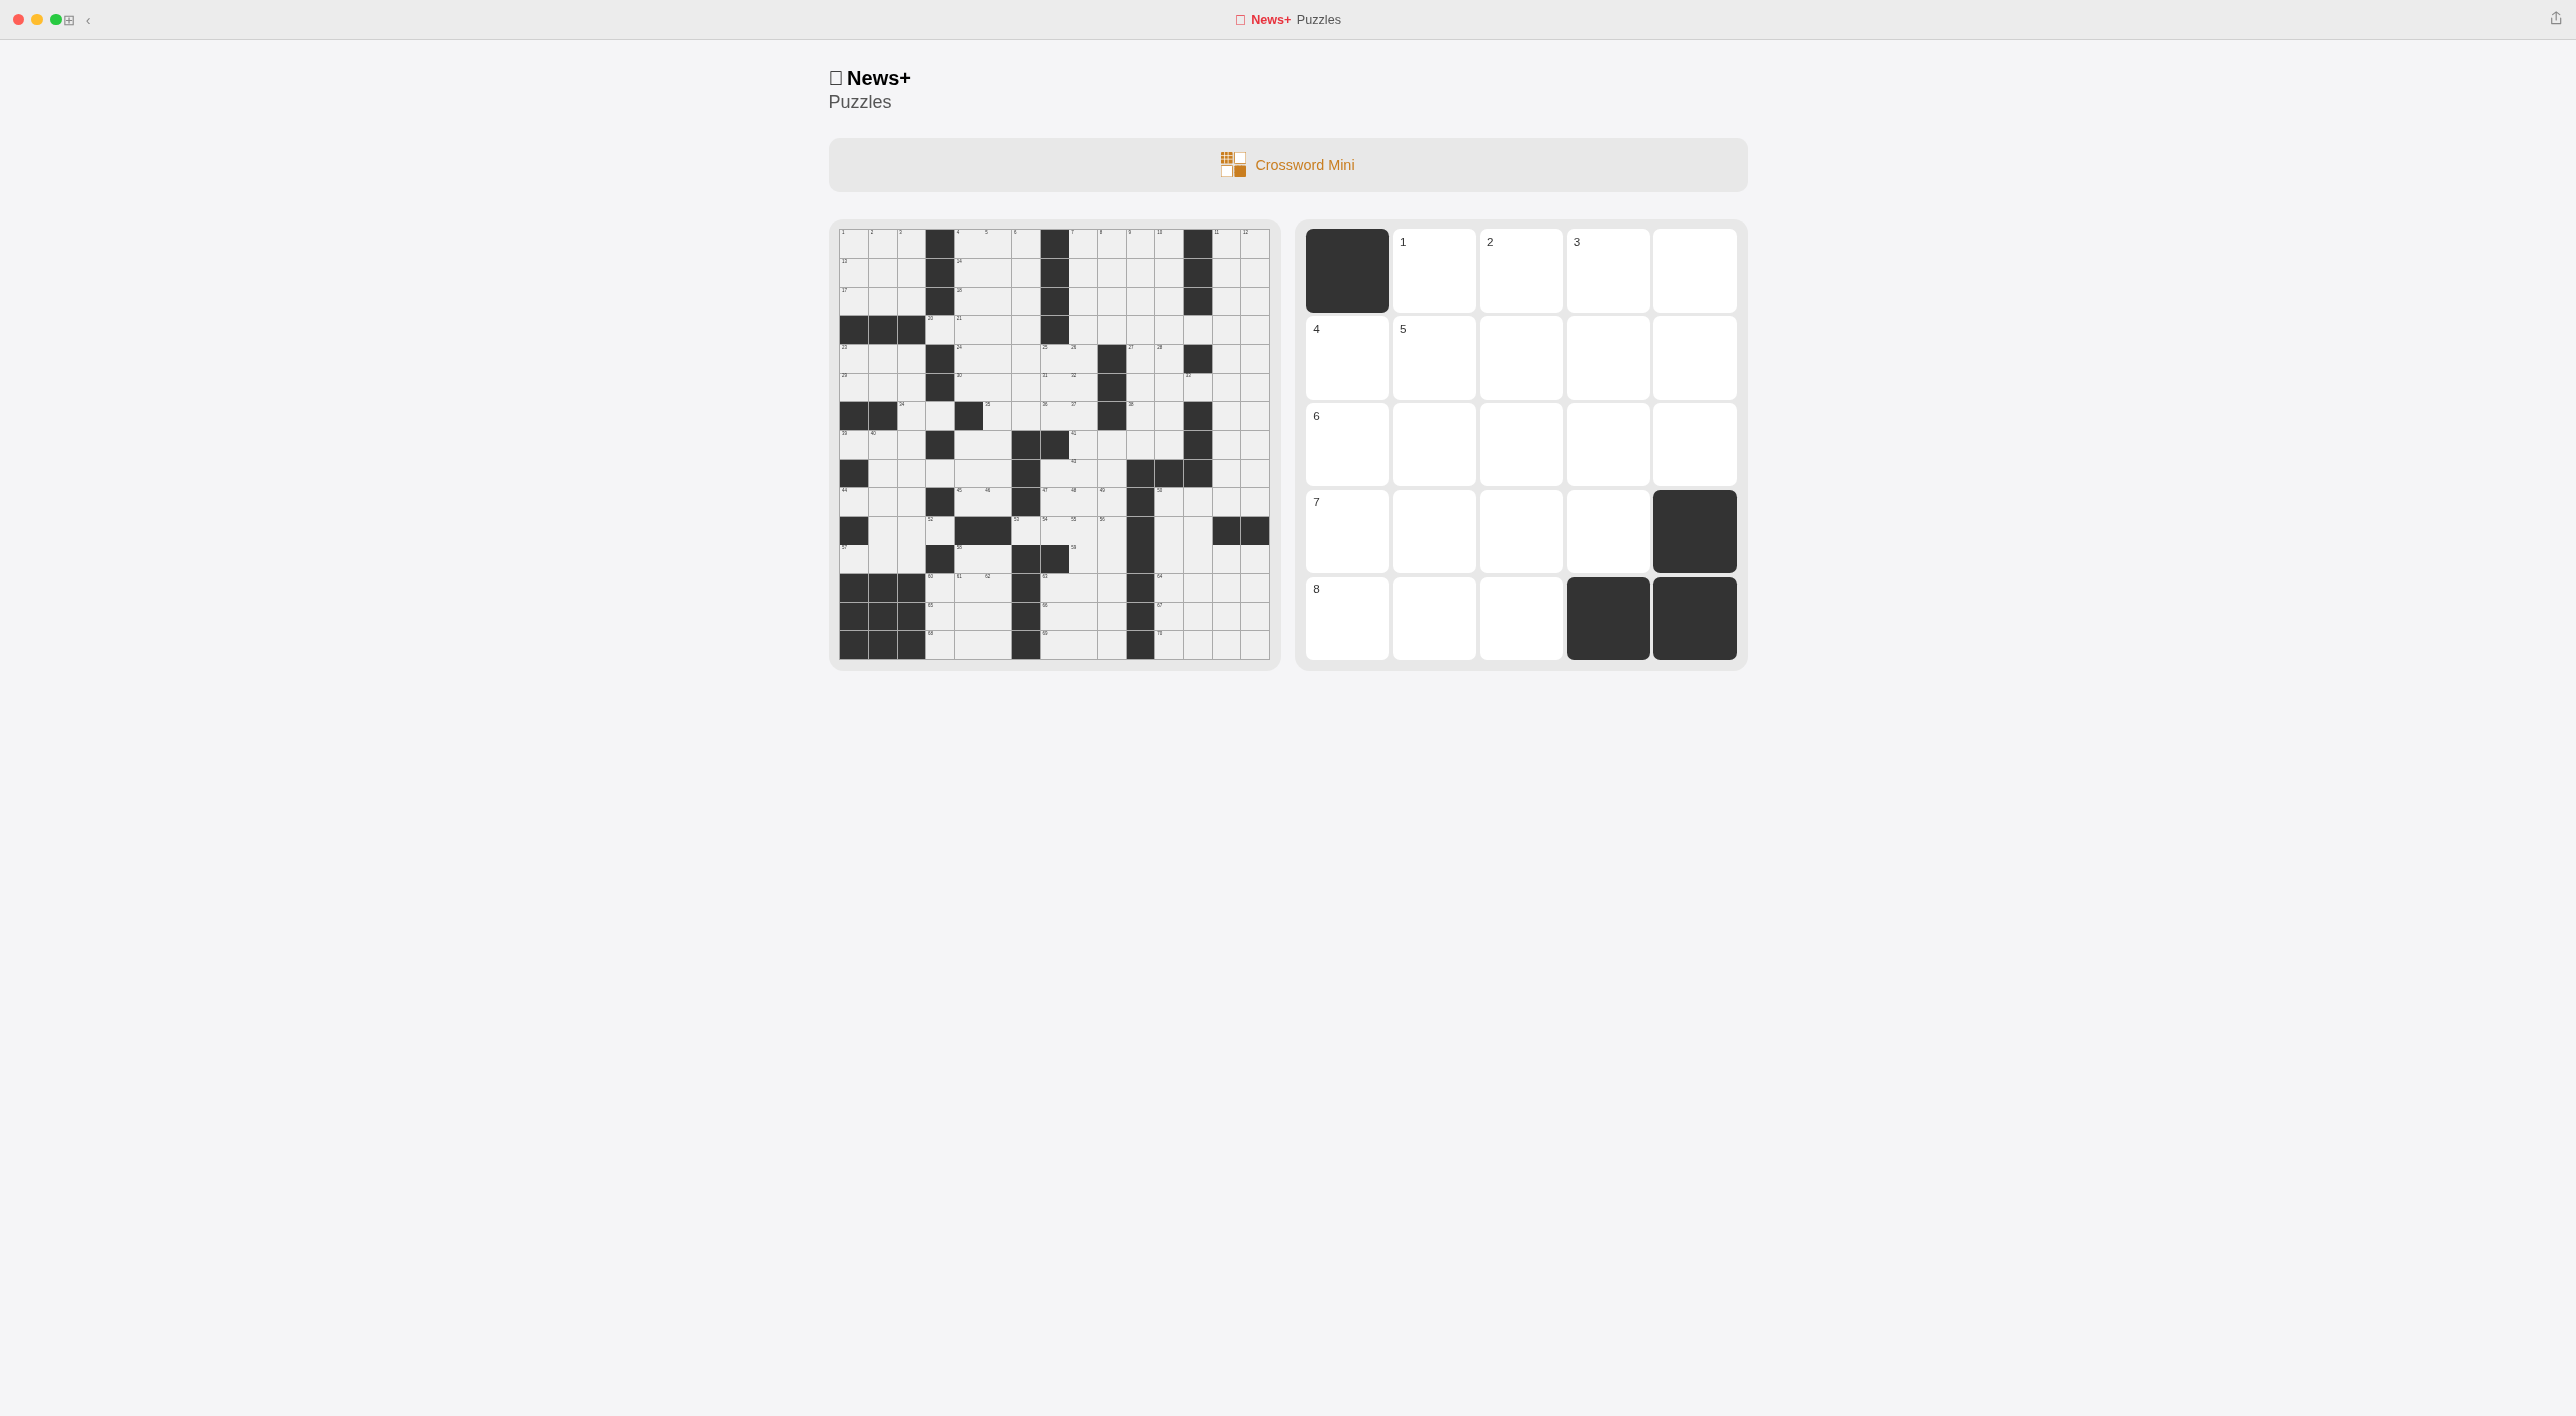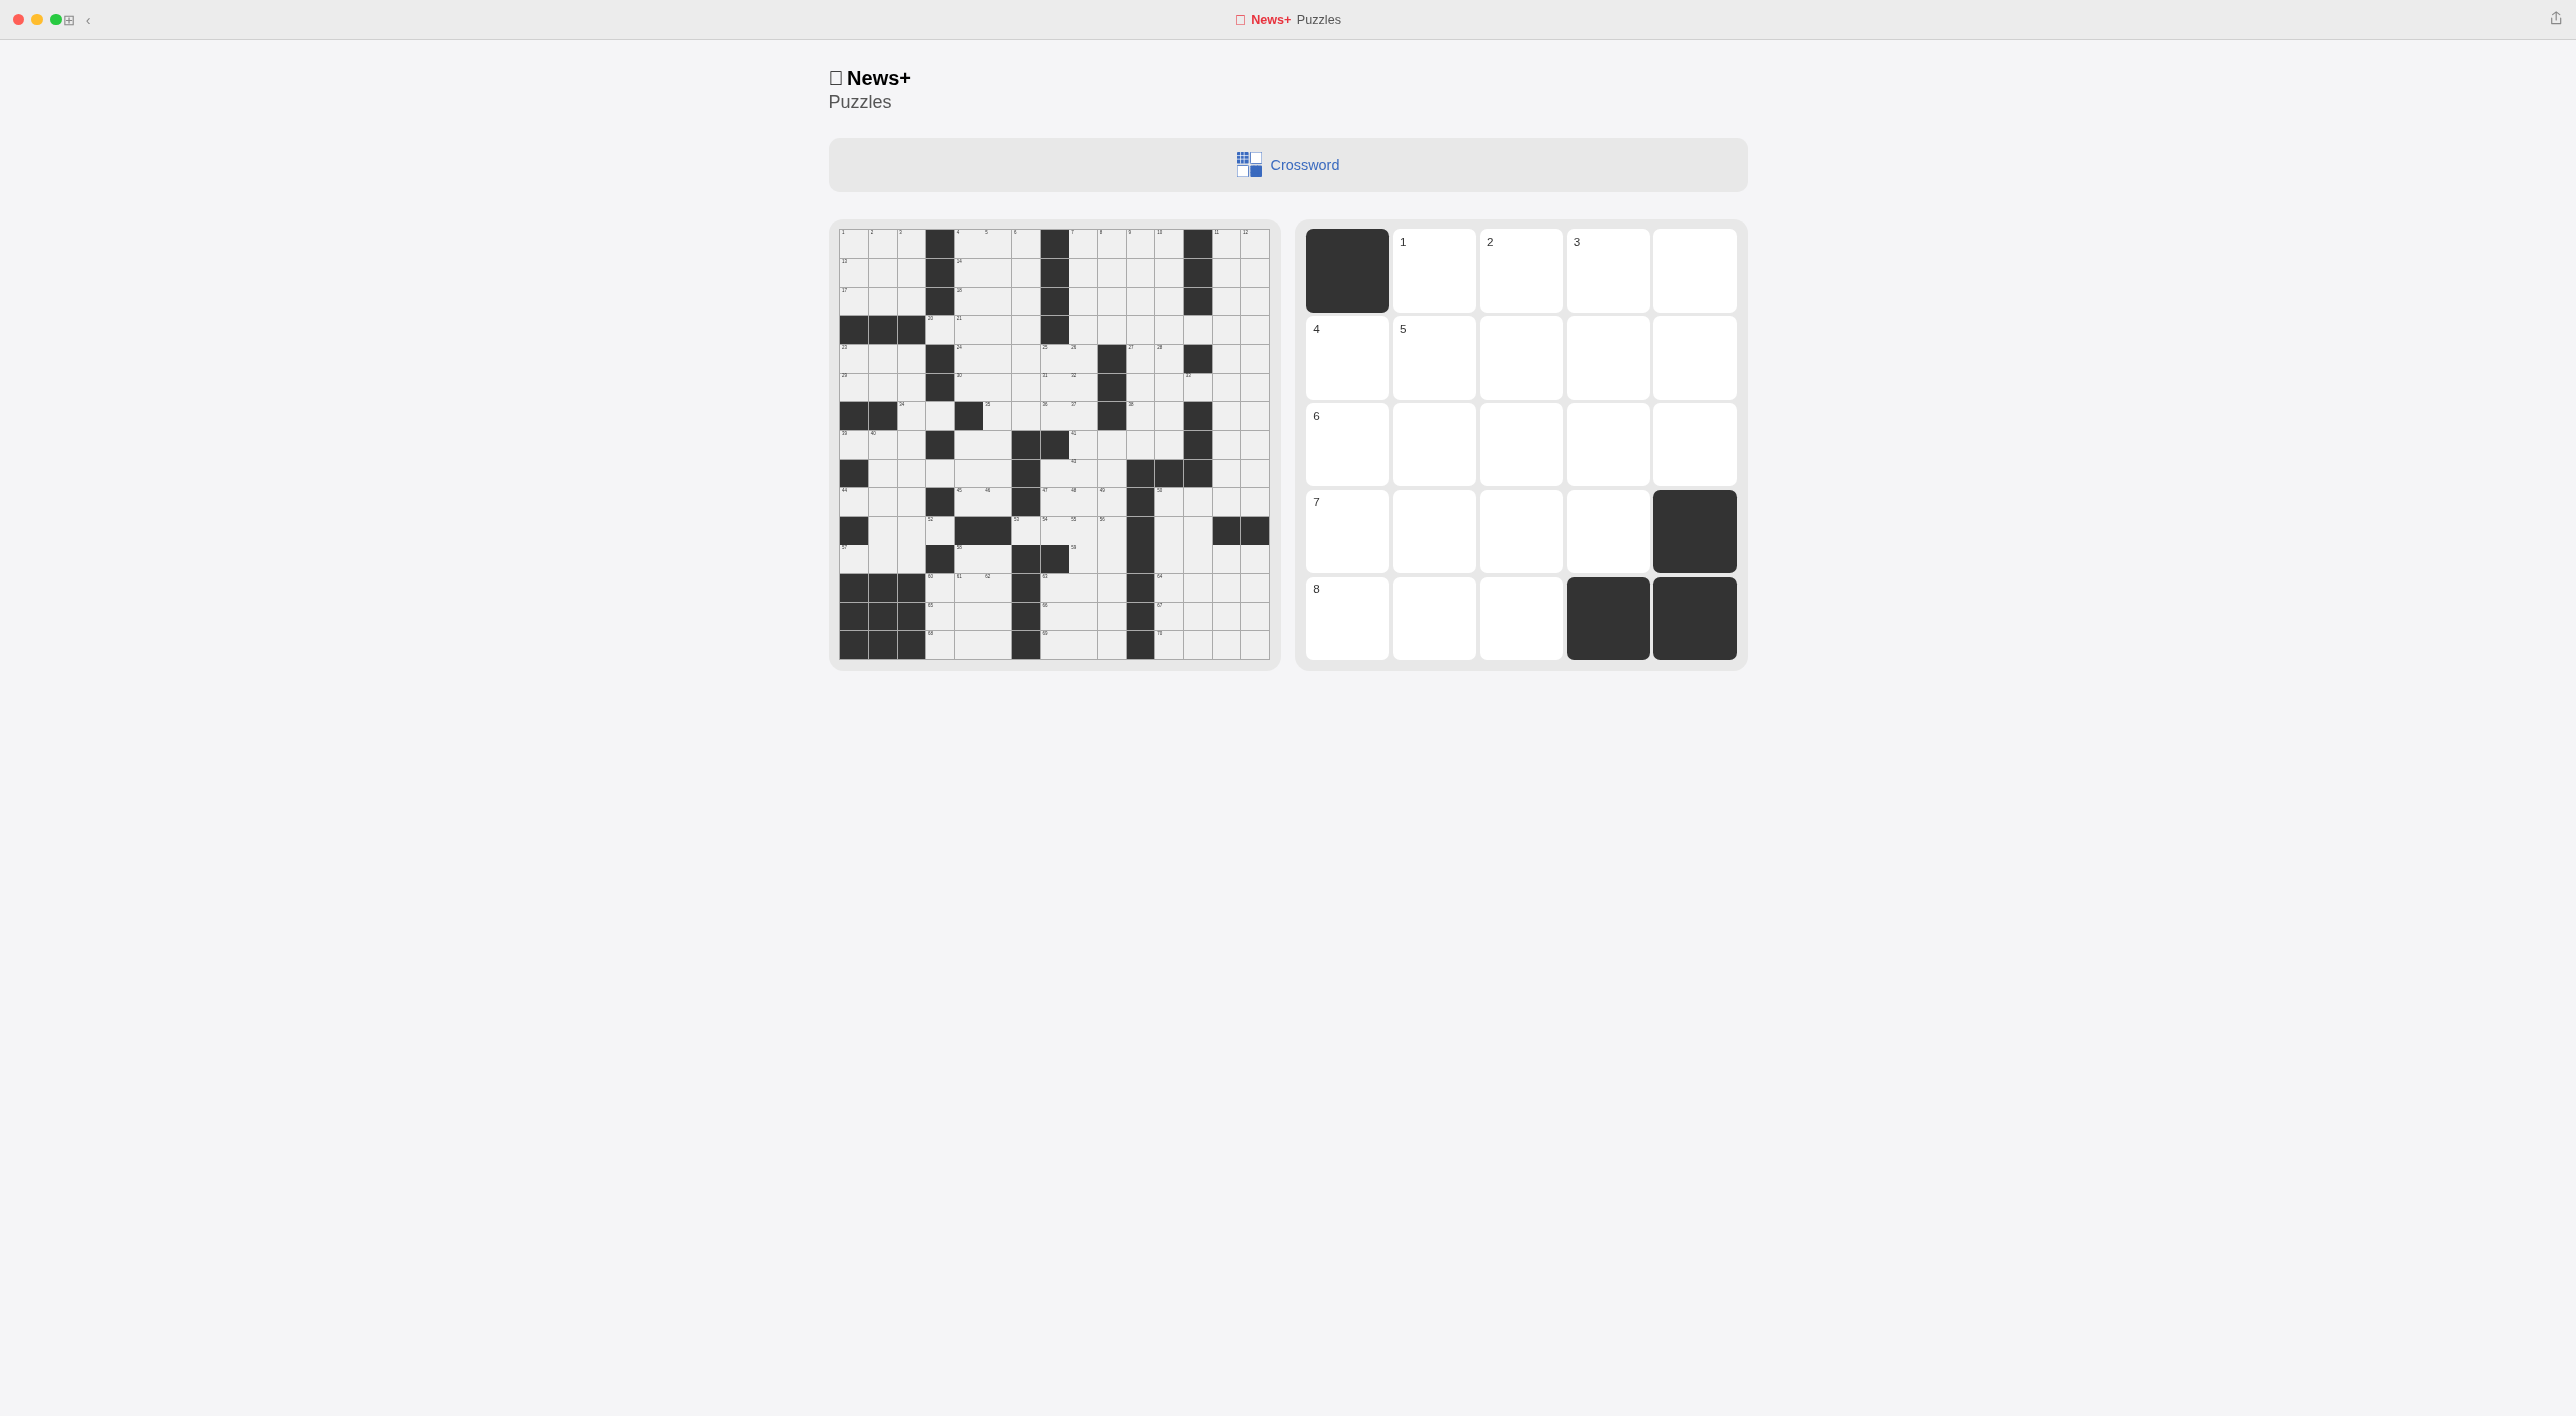--- a/index.html
+++ b/index.html
@@ -208,38 +208,37 @@
     <div class="app-header-text">
       <div class="header-logo">
         <span class="header-apple"></span>
         <span class="header-news-plus"><span>News+</span></span>
       </div>
       <div class="header-puzzles">Puzzles</div>
     </div>
   </div>
 
   <div class="tab-bar">
-    <button class="tab-button crossword">
-
-      <svg class="crossword-icon-blue" viewBox="0 0 28 28" width="25" height="25">
-        <rect x="0" y="0" width="13" height="13" fill="#3a6abf" rx="1"></rect>
-        <rect x="15" y="0" width="13" height="13" fill="white" stroke="#3a6abf" stroke-width="1" rx="1"></rect>
-        <rect x="0" y="15" width="13" height="13" fill="white" stroke="#3a6abf" stroke-width="1" rx="1"></rect>
-        <rect x="15" y="15" width="13" height="13" fill="#3a6abf" rx="1"></rect>
-
+    <button class="tab-button crossword-mini">
+
+      <svg class="crossword-icon-orange" viewBox="0 0 28 28" width="25" height="25">
+        <rect x="0" y="0" width="13" height="13" fill="#c97e20" rx="1"></rect>
+        <rect x="15" y="0" width="13" height="13" fill="white" stroke="#c97e20" stroke-width="1" rx="1"></rect>
+        <rect x="0" y="15" width="13" height="13" fill="white" stroke="#c97e20" stroke-width="1" rx="1"></rect>
+        <rect x="15" y="15" width="13" height="13" fill="#c97e20" rx="1"></rect>
         <line x1="4" y1="0" x2="4" y2="13" stroke="white" stroke-width="0.8"></line>
         <line x1="8" y1="0" x2="8" y2="13" stroke="white" stroke-width="0.8"></line>
         <line x1="0" y1="4" x2="13" y2="4" stroke="white" stroke-width="0.8"></line>
         <line x1="0" y1="8" x2="13" y2="8" stroke="white" stroke-width="0.8"></line>
-        <line x1="19" y1="15" x2="19" y2="28" stroke="#3a6abf" stroke-width="0.8"></line>
-        <line x1="23" y1="15" x2="23" y2="28" stroke="#3a6abf" stroke-width="0.8"></line>
-        <line x1="15" y1="19" x2="28" y2="19" stroke="#3a6abf" stroke-width="0.8"></line>
-        <line x1="15" y1="23" x2="28" y2="23" stroke="#3a6abf" stroke-width="0.8"></line>
+        <line x1="19" y1="15" x2="19" y2="28" stroke="#c97e20" stroke-width="0.8"></line>
+        <line x1="23" y1="15" x2="23" y2="28" stroke="#c97e20" stroke-width="0.8"></line>
+        <line x1="15" y1="19" x2="28" y2="19" stroke="#c97e20" stroke-width="0.8"></line>
+        <line x1="15" y1="23" x2="28" y2="23" stroke="#c97e20" stroke-width="0.8"></line>
       </svg>
-      <span class="tab-label">Crossword</span>
+      <span class="tab-label">Crossword Mini</span>
     </button>
   </div>
 
 
   <div class="puzzles-grid">
 
     <div class="puzzle-card">
       <div class="crossword-grid-container">
         <div id="cw-grid" style="display: grid; grid-template-columns: repeat(15, 1fr); gap: 0.9px; background: rgb(170, 170, 170); border: 0.9px solid rgb(170, 170, 170);">
             <div style="aspect-ratio: 1 / 1; position: relative; min-width: 0px; background: rgb(240, 240, 240);">

